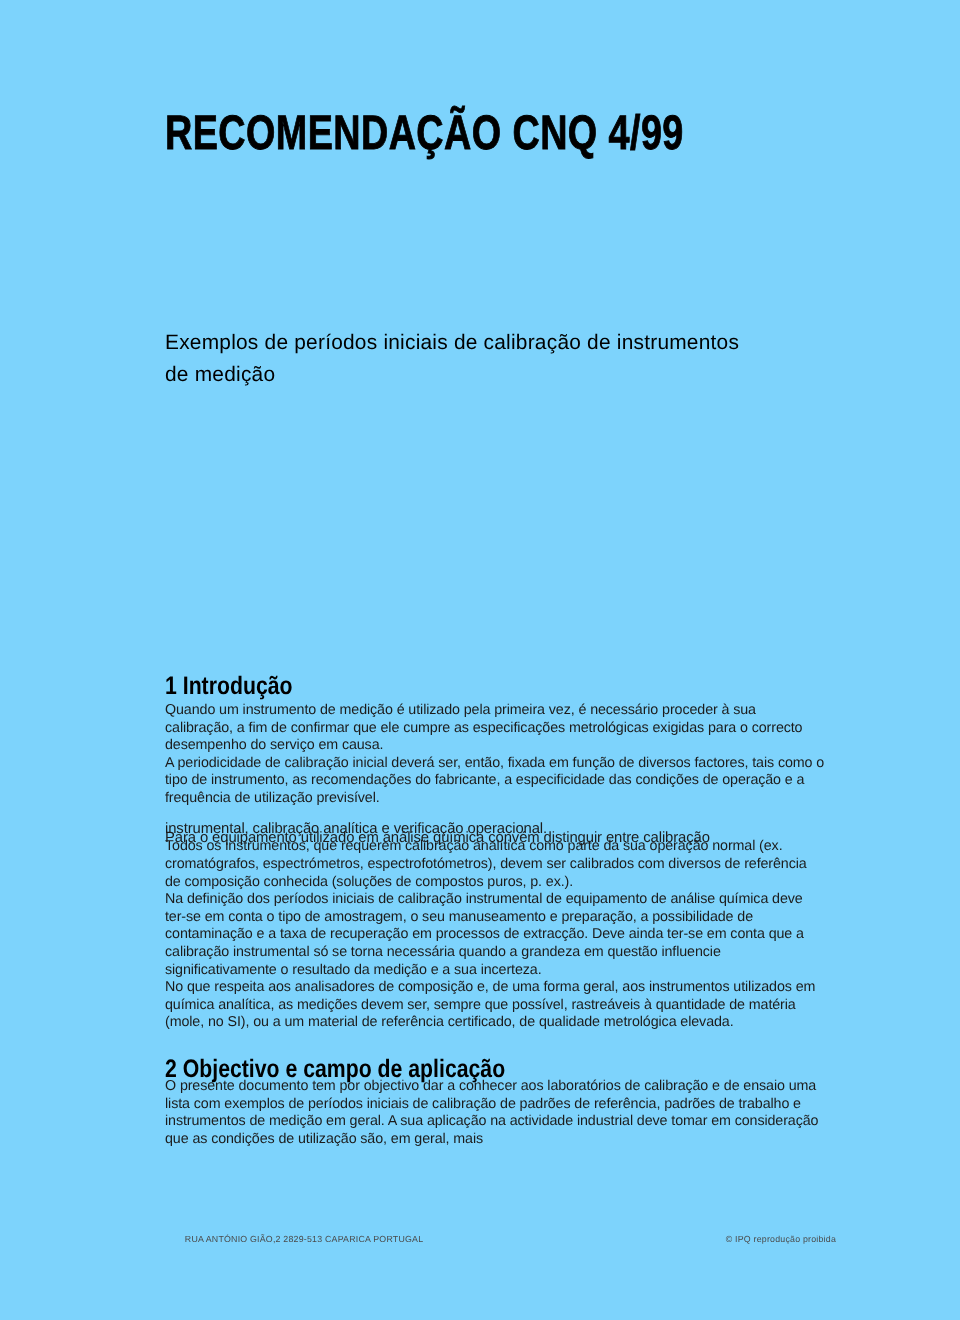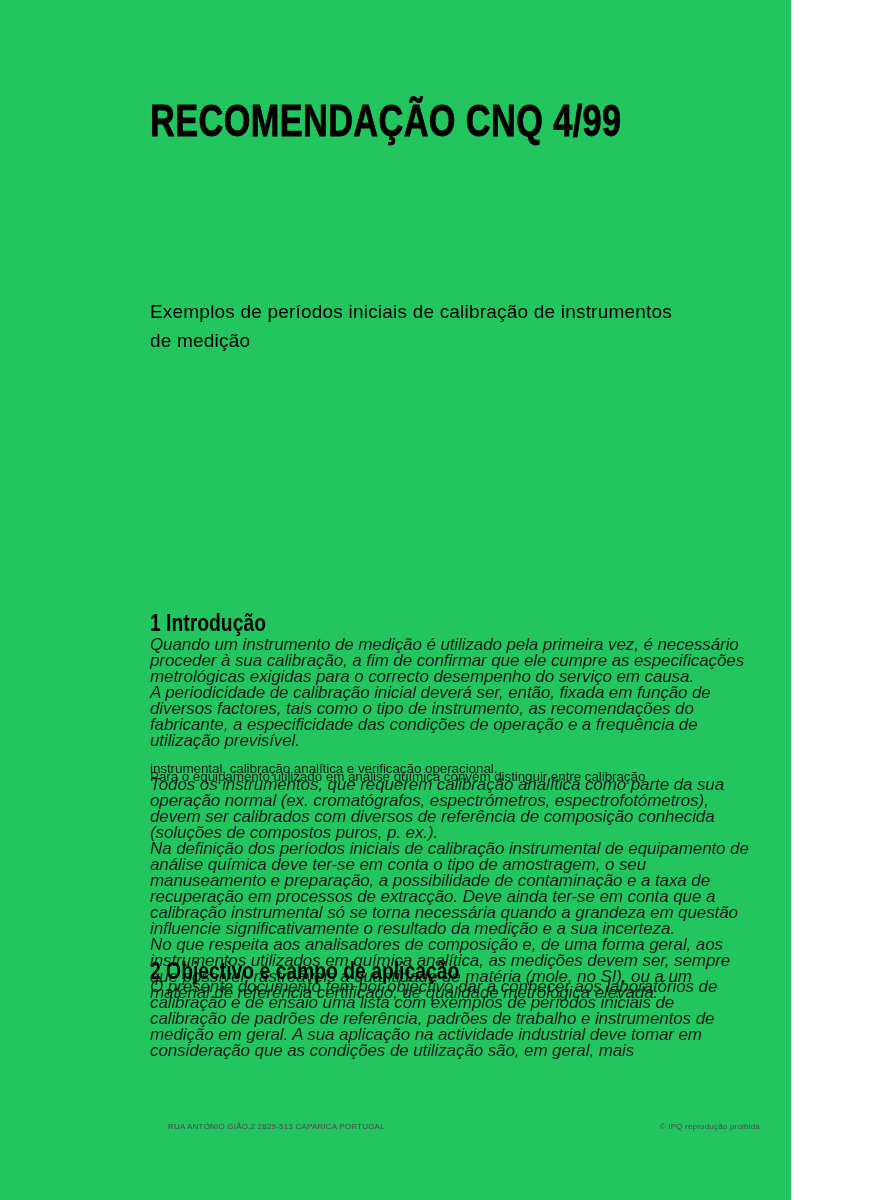--- a/index.html
+++ b/index.html
@@ -2,23 +2,23 @@
 <html><head>
 <meta charset="utf-8">
 <style>
   html, body {
     margin: 0;
     padding: 0;
     background: #ffffff;
   }
   .page {
     position: relative;
-    width: 791px;
+    width: 873px;
     height: 1200px;
-    background: #22c55e;
+    background: #7dd3fc;
     overflow: hidden;
     font-family: "Liberation Sans", "DejaVu Sans", sans-serif;
     color: #1c1c1c;
   }
   .doc-title {
     position: absolute;
     left: 150px;
     top: 96px;
     margin: 0;
     font-size: 44px;
@@ -55,26 +55,25 @@
     font-weight: bold;
     line-height: 27px;
     color: #000000;
     white-space: nowrap;
     transform: scaleX(0.84);
     transform-origin: left top;
     letter-spacing: 0px;
   }
   .body-par {
     margin: 0;
-    font-size: 17px;
+    font-size: 13px;
     line-height: 16px;
     letter-spacing: -0.1px;
     color: #1c1c1c;
     text-align: left;
-    font-style: italic;
   }
   .par-after-heading {
     margin-top: -6px; 
   }
   .overlap-block {
     position: relative;
     height: 22px;
     margin-top: 6px;
   }
   .overlap-line {

